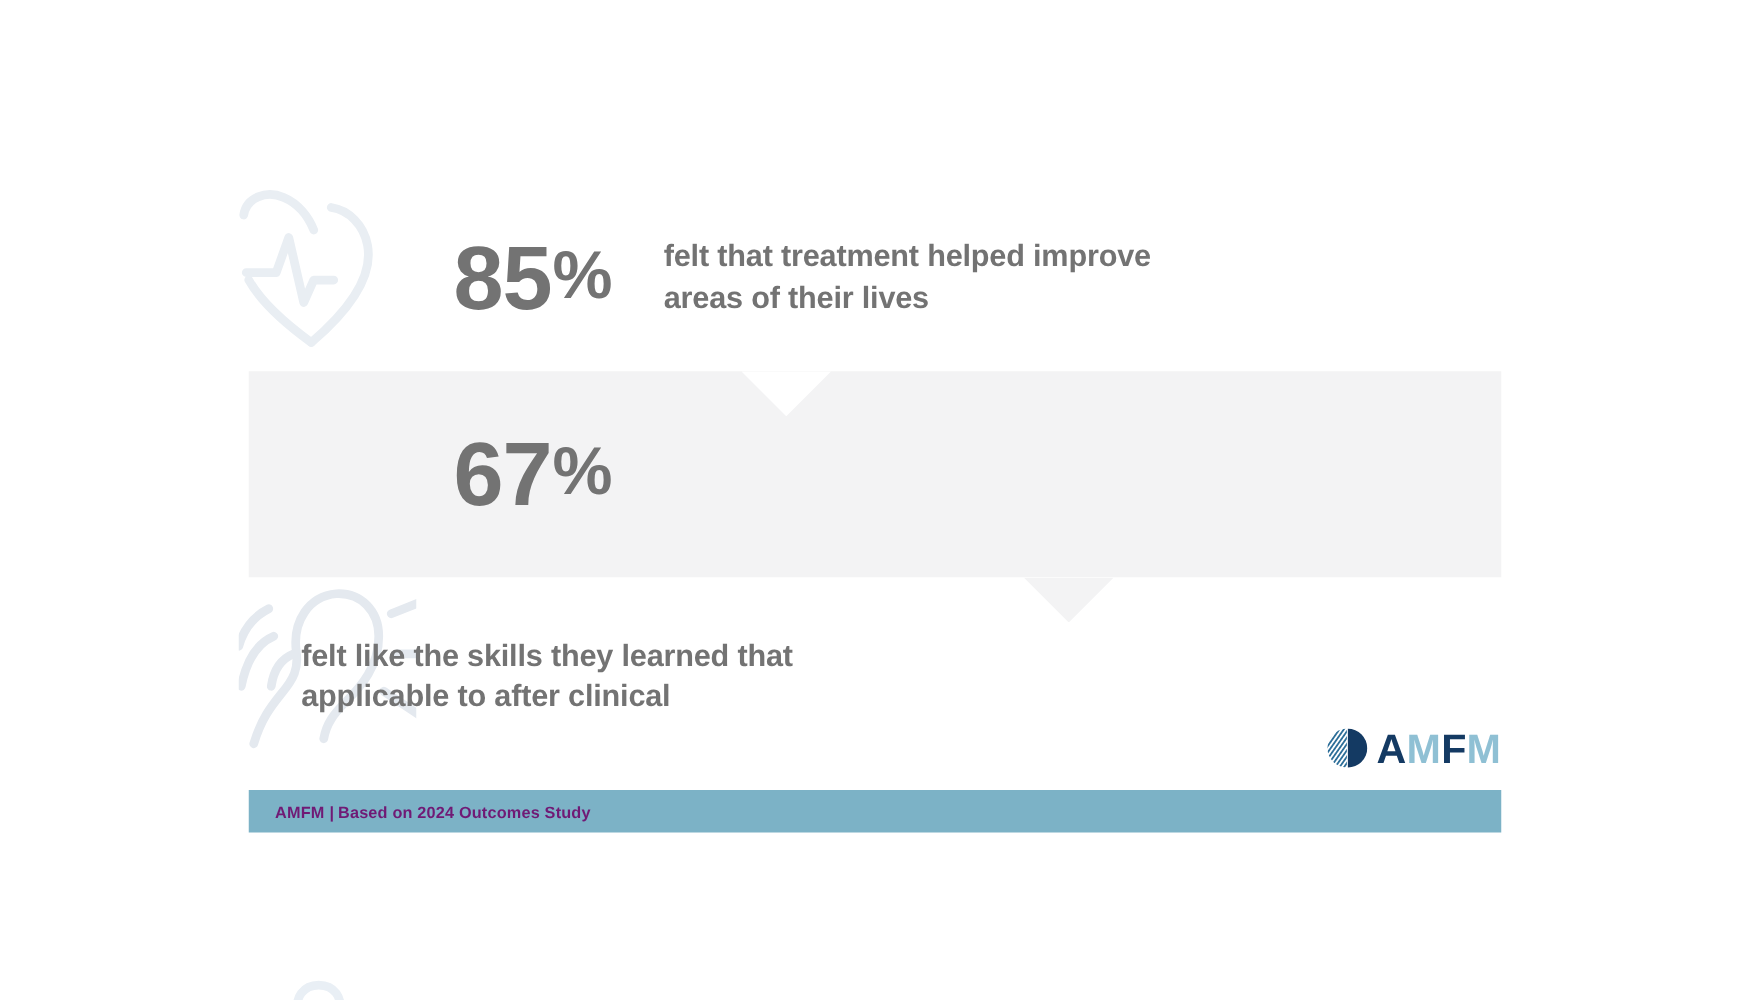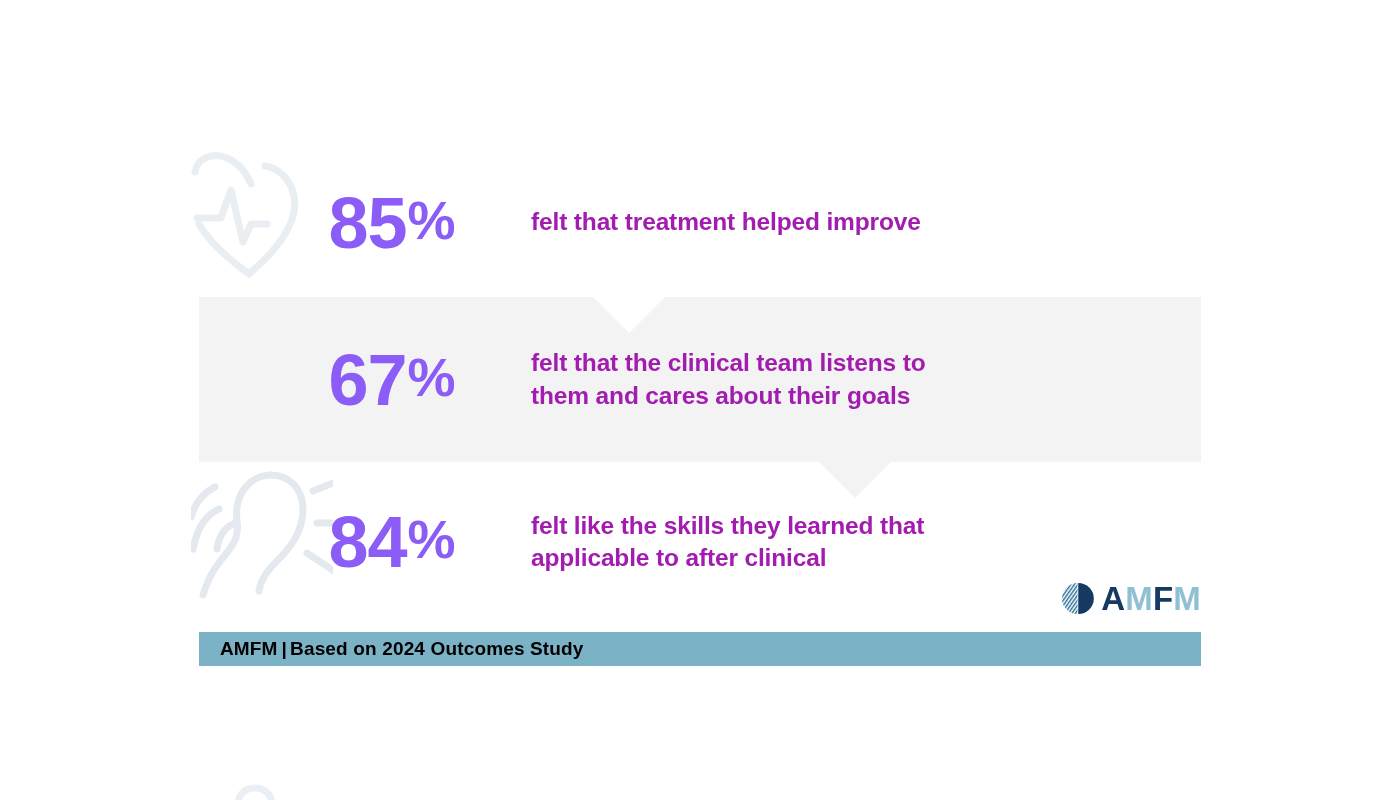--- a/index.html
+++ b/index.html
@@ -85,37 +85,37 @@
     z-index: 3;
     height: 100%;
     display: flex;
     align-items: center;
   }
 
   .pct {
     width: 290px;
     padding-left: 95px;
     box-sizing: border-box;
-    color: #8b5cf6;
+    color: #737373;
     font-size: 72px;
     font-weight: 800;
     letter-spacing: -1px;
     line-height: 1;
     white-space: nowrap;
-    text-align: center;
+    text-align: right;
   }
   .pct .sym {
     font-size: 54px;
     font-weight: 800;
     vertical-align: 9px;
     margin-left: 1px;
   }
 
   .desc {
-    color: #a21caf;
+    color: #737373;
     font-size: 24.5px;
     font-weight: 700;
     line-height: 1.32;
     letter-spacing: -0.15px;
     max-width: 560px;
     padding-left: 42px;
   }
   .desc .l { display: block; }
 
   
@@ -144,22 +144,22 @@
     left: 0;
     top: 484px;
     width: 1002px;
     height: 34px;
     background: #7cb2c6;
     display: flex;
     align-items: center;
     z-index: 5;
   }
   .footer-text {
-    color: #000000;
-    font-size: 19px;
+    color: #701a75;
+    font-size: 13px;
     font-weight: 700;
     letter-spacing: 0.15px;
     padding-left: 21px;
     white-space: nowrap;
   }
   .footer-text .brand { font-weight: 800; }
   .footer-text .bar {
     display: inline-block;
     padding: 0 3px 0 4px;
     font-weight: 800;
@@ -183,20 +183,21 @@
             <path d="M6 68 L30 68 L40 40 L52 92 L60 74 L76 74"></path>
           </g>
         </svg>
       </div>
       <div class="stat-inner">
         <div class="pct">
           <span>85</span><span class="sym">%</span>
         </div>
         <div class="desc">
           <span class="l">felt that treatment helped improve</span>
+          <span class="l">areas of their lives</span>
         </div>
       </div>
     </div>
 
     <div class="stat-row row-2">
       <div class="wm wm-ear">
         <svg viewBox="0 0 142 150" width="142" height="150" aria-hidden="true">
           <g fill="none" stroke="#e4e9ef" stroke-width="7" stroke-linecap="round" stroke-linejoin="round">
             <path d="M12 138 C18 118, 26 108, 34 98 C44 86, 48 78, 46 64
                      C43 40, 56 20, 78 18 C98 17, 112 32, 112 52
@@ -206,24 +207,20 @@
             <path d="M0 60 C4 46, 12 36, 24 30"></path>
             <path d="M122 34 L152 22"></path>
             <path d="M126 66 L160 66"></path>
             <path d="M116 96 L146 116"></path>
           </g>
         </svg>
       </div>
       <div class="stat-inner">
         <div class="pct">
           <span>67</span><span class="sym">%</span>
-        </div>
-        <div class="desc">
-          <span class="l">felt that the clinical team listens to</span>
-          <span class="l">them and cares about their goals</span>
         </div>
       </div>
     </div>
 
     <div class="stat-row row-3">
       <div class="wm wm-puzzle">
         <svg viewBox="0 0 142 146" width="142" height="146" aria-hidden="true">
           <g fill="none" stroke="#e9eff5" stroke-width="7" stroke-linecap="round" stroke-linejoin="round">
             <path d="M2 34 C14 30, 28 30, 40 33 C44 34, 48 32, 48 27
                      C44 14, 52 4, 64 4 C76 4, 84 14, 80 27
@@ -234,23 +231,20 @@
                      C104 133, 90 134, 76 131
                      L28 131 C22 131, 20 127, 22 123
                      C30 110, 22 96, 10 96
                      C6 96, 2 97, 0 99 L0 66
                      C6 68, 12 68, 16 66"></path>
             <path d="M2 96 C10 92, 20 94, 26 102"></path>
           </g>
         </svg>
       </div>
       <div class="stat-inner">
-        <div class="pct">
-          <span>84</span><span class="sym">%</span>
-        </div>
         <div class="desc">
           <span class="l">felt like the skills they learned that</span>
           <span class="l">applicable to after clinical</span>
         </div>
       </div>
     </div>
 
     <div class="notch-top"></div>
     <div class="notch-bottom"></div>
 

